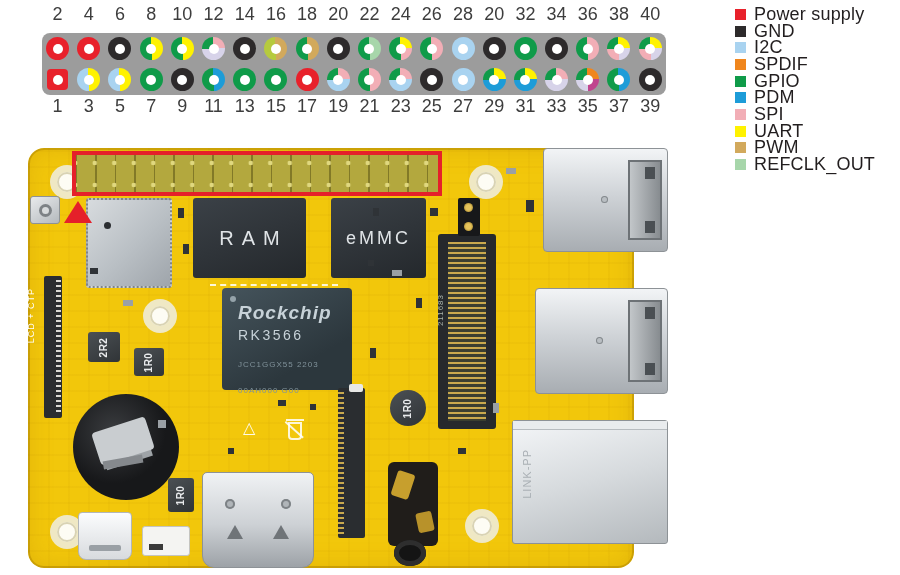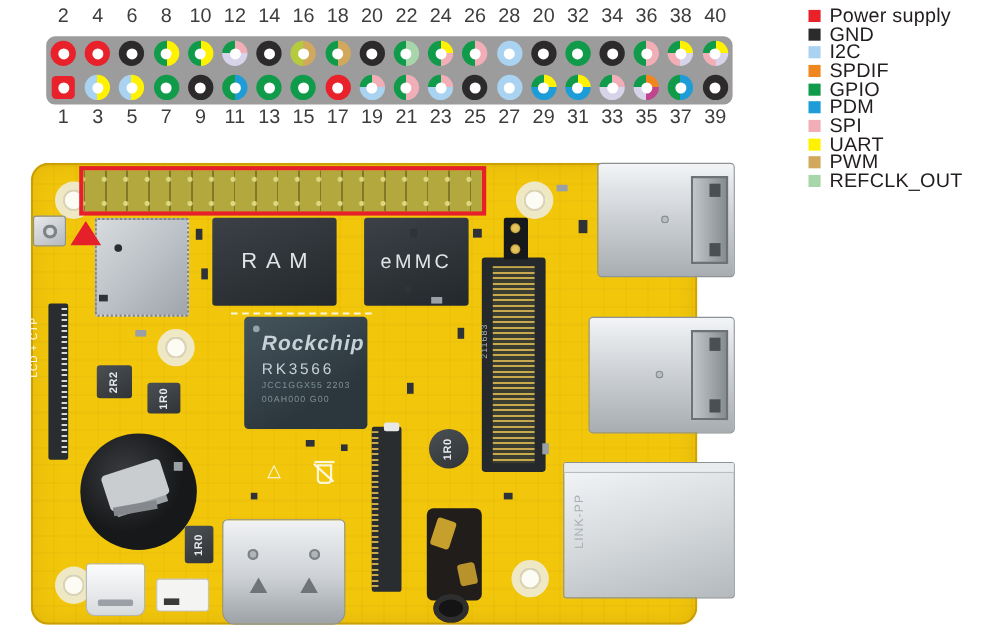--- a/index.html
+++ b/index.html
@@ -58,27 +58,27 @@
         background:linear-gradient(135deg,#d7dbde 0%,#b9bfc4 55%,#9fa5ab 100%);
         border:2px dotted #7f8488;}
   .wifi::after{content:"";position:absolute;left:16px;top:22px;width:7px;height:7px;border-radius:50%;background:#2b2e31;}
 
   .chip{background:linear-gradient(160deg,#3b4147,#24282c);border-radius:3px;color:#e0e4e7;
         display:flex;align-items:center;justify-content:center;}
   .chip span{position:static;}
   .ram{left:165px;top:50px;width:113px;height:80px;font-size:20px;letter-spacing:8px;padding-left:8px;}
   .emmc{left:303px;top:50px;width:95px;height:80px;font-size:18px;letter-spacing:3px;}
 
-  .soc{left:194px;top:140px;width:112px;height:102px;border-radius:4px;
+  .soc{left:194px;top:140px;width:130px;height:102px;border-radius:4px;
        background:linear-gradient(150deg,#45545c,#2c373d 70%);
        color:#c7d2d8;padding:14px 0 0 16px;}
   .soc::before{content:"";position:absolute;left:8px;top:8px;width:6px;height:6px;border-radius:50%;background:#95a3aa;}
   .soc .brand{position:static;display:block;font-style:italic;font-weight:bold;font-size:19px;letter-spacing:1px;}
   .soc .model{position:static;display:block;font-size:14px;letter-spacing:2.5px;margin-top:3px;}
-  .soc .sline{position:static;display:block;font-size:8px;letter-spacing:1px;color:#80929a;margin-top:3px;}
+  .soc .sline{position:static;display:block;font-size:8px;letter-spacing:1px;color:#80929a;margin-top:17px;}
 
   .m2{left:410px;top:86px;width:58px;height:195px;background:#26292c;border-radius:3px;}
   .m2 .pins{left:10px;right:10px;top:8px;bottom:8px;
             background:repeating-linear-gradient(180deg,#c9a94e 0 2px,#3a3e30 2px 5px);}
   .m2 .m2label{left:-2px;top:60px;writing-mode:vertical-rl;transform:rotate(180deg);
                font-size:8px;color:#aab4ab;letter-spacing:1px;}
   .jumper{left:430px;top:50px;width:22px;height:38px;background:#17181a;border-radius:2px;}
   .jumper::before,.jumper::after{content:"";position:absolute;left:6px;width:9px;height:9px;border-radius:50%;
         background:radial-gradient(circle,#e6c35a 40%,#8a6d20);}
   .jumper::before{top:5px;} .jumper::after{bottom:5px;}

